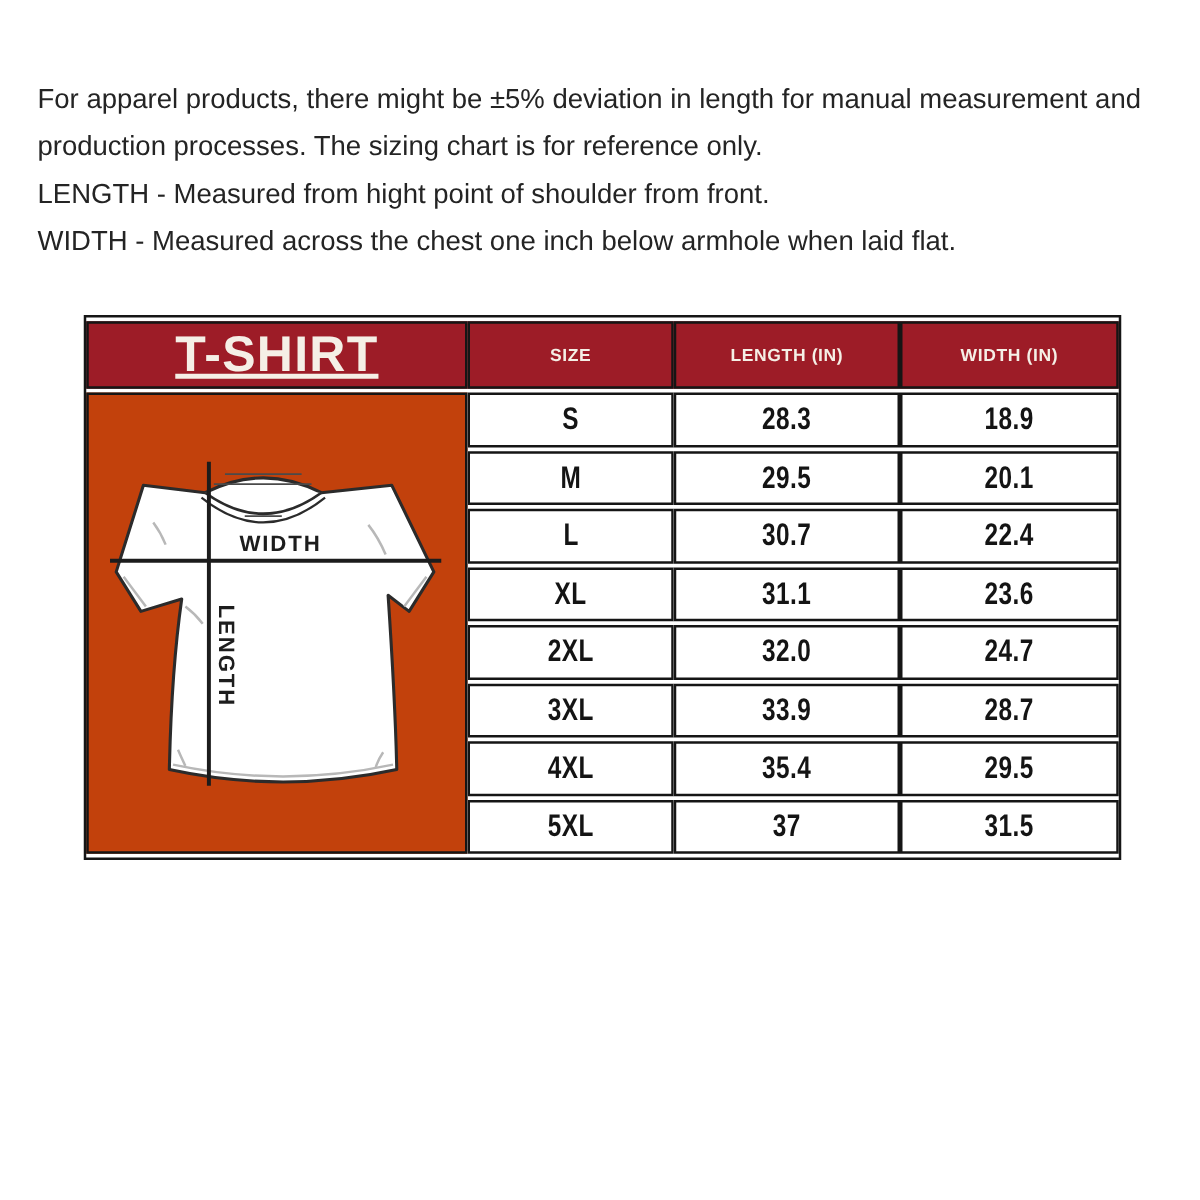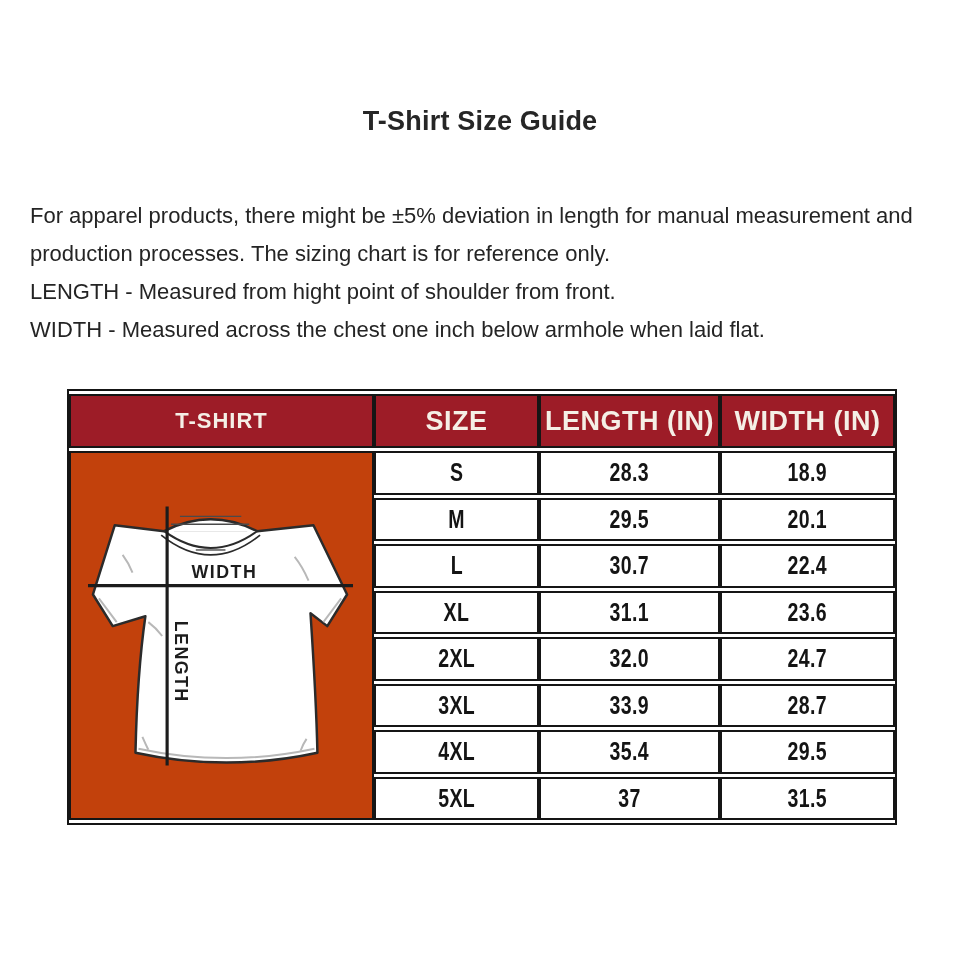--- a/index.html
+++ b/index.html
@@ -41,36 +41,35 @@
     border: 2px solid #151515;
     text-align: center;
     vertical-align: middle;
     padding: 0;
     overflow: hidden;
   }
   th.hdr {
     background: #9d1c27;
     color: #f5efe6;
     height: 50px;
-    font-size: 27px;
+    font-size: 14px;
     font-weight: bold;
     letter-spacing: 0.5px;
   }
-  th.hdr-product { font-size: 22px; letter-spacing: 1px; }
+  th.hdr-product { font-size: 40px; letter-spacing: 1px; text-decoration: underline; }
   td.cell { height: 39.5px; font-weight: bold; font-size: 25px; color: #141414; background: #ffffff; }
   td.figure-cell { background: #c2410c; vertical-align: middle; }
   .cond { display: inline-block; transform: scaleX(0.78); transform-origin: center center; letter-spacing: 0.5px; white-space: nowrap; }
   .figure-wrap { width: 100%; height: 100%; display: flex; align-items: center; justify-content: center; }
 </style>
 </head>
 <body>
 
 <div class="page">
 
-  <h1 class="page-title">T-Shirt Size Guide</h1>
 
   <div class="notes">
     <p>For apparel products, there might be ±5% deviation in length for manual measurement and production processes. The sizing chart is for reference only.</p>
     <p>LENGTH - Measured from hight point of shoulder from front.</p>
     <p>WIDTH - Measured across the chest one inch below armhole when laid flat.</p>
   </div>
 
   <table class="size-table">
     <colgroup>
       <col style="width:305px">

